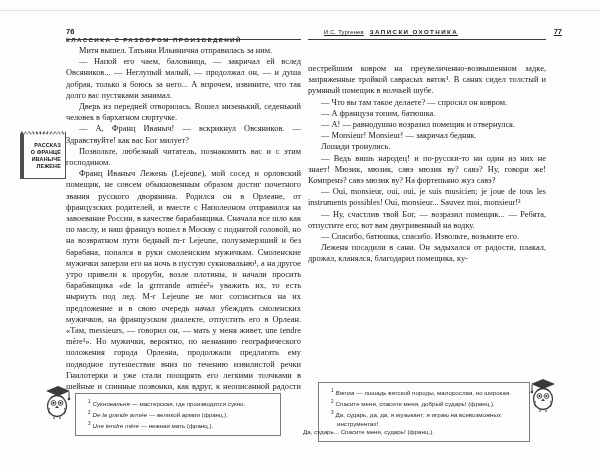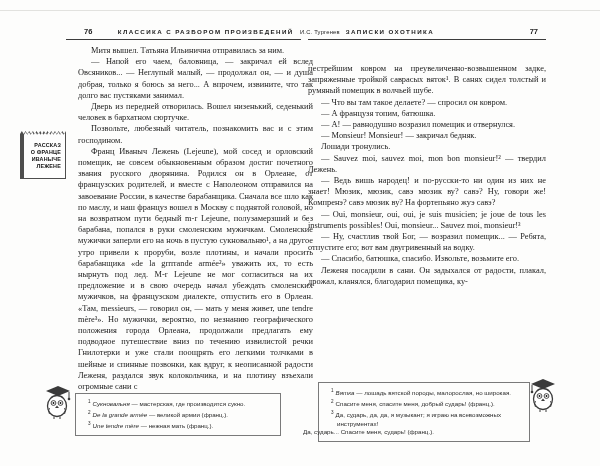--- a/index.html
+++ b/index.html
@@ -6,33 +6,33 @@
   .canvas{
     position:relative;width:600px;height:466px;margin:0 auto;
     background:#fdfdfc;overflow:hidden;
     font-family:"Liberation Serif",serif;color:#1b1b1b;
   }
   .scan-line{position:absolute;top:10px;left:0;width:600px;height:1px;background:#e2e2df;}
 
   
   .pg-header{position:absolute;top:27px;display:flex;align-items:baseline;
     font-family:"Liberation Sans",sans-serif;color:#222;}
-  .hdr-left{left:84px;width:235px;}
-  .hdr-right{left:300px;width:238px;}
+  .hdr-left{left:66px;width:235px;flex-direction:column;}
+  .hdr-right{left:324px;width:238px;text-decoration:underline;}
   .page-num{font-weight:bold;font-size:7.5px;}
   .run-title{flex:1;text-align:center;font-size:6.2px;font-weight:bold;letter-spacing:1.4px;white-space:nowrap;}
   .run-title-left-align{flex:1;text-align:left;font-size:6.2px;font-weight:bold;letter-spacing:1.4px;white-space:nowrap;}
   .author{font-size:5.8px;letter-spacing:.2px;margin-right:6px;white-space:nowrap;}
   .header-rule{position:absolute;top:39px;height:1px;background:#3c3c3c;}
   .rule-left{left:66px;width:235px;}
   .rule-right{left:308px;width:238px;}
 
   
   .body-col{position:absolute;text-align:justify;font-size:8.4px;line-height:11.2px;overflow:hidden;}
-  #left-body{left:78px;top:45px;width:235px;height:346px;}
+  #left-body{left:66px;top:45px;width:235px;height:346px;}
   #right-body{left:308px;top:63px;width:238px;height:338px;}
   .body-col p{margin:0;text-indent:13px;}
   .body-col p.no-indent{text-indent:0;}
 
   
   .margin-tab{position:absolute;left:20px;top:131px;width:46px;height:48px;background:#4e4e4e;
     clip-path:polygon(0% 6%,4% 0%,8% 6%,12% 0%,16% 6%,20% 0%,24% 6%,28% 0%,32% 6%,36% 0%,40% 6%,44% 0%,48% 6%,52% 0%,56% 6%,60% 0%,64% 6%,68% 0%,72% 6%,76% 0%,80% 6%,84% 0%,88% 6%,92% 0%,96% 6%,100% 0%,100% 100%,0% 100%);}
   .margin-tab-inner{position:absolute;left:4px;top:1px;right:1px;bottom:1px;background:#fefefe;
     clip-path:polygon(0% 6%,4% 0%,8% 6%,12% 0%,16% 6%,20% 0%,24% 6%,28% 0%,32% 6%,36% 0%,40% 6%,44% 0%,48% 6%,52% 0%,56% 6%,60% 0%,64% 6%,68% 0%,72% 6%,76% 0%,80% 6%,84% 0%,88% 6%,92% 0%,96% 6%,100% 0%,100% 100%,0% 100%);
     display:flex;flex-direction:column;justify-content:center;align-items:flex-end;
@@ -65,20 +65,21 @@
   <div class="pg-header hdr-left">
     <span class="page-num">76</span>
     <span class="run-title">КЛАССИКА С РАЗБОРОМ ПРОИЗВЕДЕНИЙ</span>
   </div>
   <div class="header-rule rule-left"></div>
 
   <div id="left-body" class="body-col">
     <p>Митя вышел. Татьяна Ильинична отправилась за ним.</p>
     <p>— Напой его чаем, баловница, — закричал ей вслед Овсяников... — Неглупый малый, — продолжал он, — и душа добрая, только я боюсь за него... А впрочем, извините, что так долго вас пустяками занимал.</p>
     <p>Дверь из передней отворилась. Вошел низенький, седенький человек в бархатном сюртучке.</p>
+    <p>— А, Франц Иваныч! — вскрикнул Овсяников. — Здравствуйте! как вас Бог милует?</p>
     <p>Позвольте, любезный читатель, познакомить вас и с этим господином.</p>
     <p>Франц Иваныч Лежень (Lejeune), мой сосед и орловский помещик, не совсем обыкновенным образом достиг почетного звания русского дворянина. Родился он в Орлеане, от французских родителей, и вместе с Наполеоном отправился на завоевание России, в качестве барабанщика. Сначала все шло как по маслу, и наш француз вошел в Москву с поднятой головой, но на возвратном пути бедный m-r Lejeune, полузамерзший и без барабана, попался в руки смоленским мужичкам. Смоленские мужички заперли его на ночь в пустую сукновальню¹, а на другое утро привели к проруби, возле плотины, и начали просить барабанщика «de la grrrrande armée²» уважить их, то есть нырнуть под лед. M-r Lejeune не мог согласиться на их предложение и в свою очередь начал убеждать смоленских мужичков, на французском диалекте, отпустить его в Орлеан. «Там, messieurs, — говорил он, — мать у меня живет, une tendre mère³». Но мужички, вероятно, по незнанию географического положения города Орлеана, продолжали предлагать ему подводное путешествие вниз по течению извилистой речки Гнилотерки и уже стали поощрять его легкими толчками в шейные и спинные позвонки, как вдруг, к неописанной радости Леженя, раздался звук колокольчика, и на плотину взъехали огромные сани с</p>
   </div>
 
   <div class="margin-tab">
     <div class="margin-tab-inner">
       <div>РАССКАЗ</div>
       <div>О ФРАНЦЕ</div>
       <div>ИВАНЫЧЕ</div>
       <div>ЛЕЖЕНЕ</div>
@@ -122,21 +123,20 @@
   </div>
   <div class="header-rule rule-right"></div>
 
   <div id="right-body" class="body-col">
     <p class="no-indent">пестрейшим ковром на преувеличенно-возвышенном задке, запряженные тройкой саврасых вяток¹. В санях сидел толстый и румяный помещик в волчьей шубе.</p>
     <p>— Что вы там такое делаете? — спросил он ковром.</p>
     <p>— А французя топим, батюшка.</p>
     <p>— А! — равнодушно возразил помещик и отвернулся.</p>
     <p>— Monsieur! Monsieur! — закричал бедняк.</p>
     <p>Лошади тронулись.</p>
-    <p>— Sauvez moi, sauvez moi, mon bon monsieur!² — твердил Лежень.</p>
     <p>— Ведь вишь народец! и по-русски-то ни один из них не знает! Мюзик, мюзик, савэ мюзик ву? савэ? Ну, говори же! Компренэ? савэ мюзик ву? На фортепьяно жуэ савэ?</p>
     <p>— Oui, monsieur, oui, oui, je suis musicien; je joue de tous les instruments possibles! Oui, monsieur... Sauvez moi, monsieur!³</p>
     <p>— Ну, счастлив твой Бог, — возразил помещик... — Ребята, отпустите его; вот вам двугривенный на водку.</p>
     <p>— Спасибо, батюшка, спасибо. Извольте, возьмите его.</p>
     <p>Леженя посадили в сани. Он задыхался от радости, плакал, дрожал, кланялся, благодарил помещика, ку-</p>
   </div>
 
   <div id="right-fn" class="fn-box">
     <span class="fn-line">
       <span class="fn-num">1</span><span class="fn-term">Вятка</span> <span>— лошадь вятской породы, малорослая, но широкая.</span>

